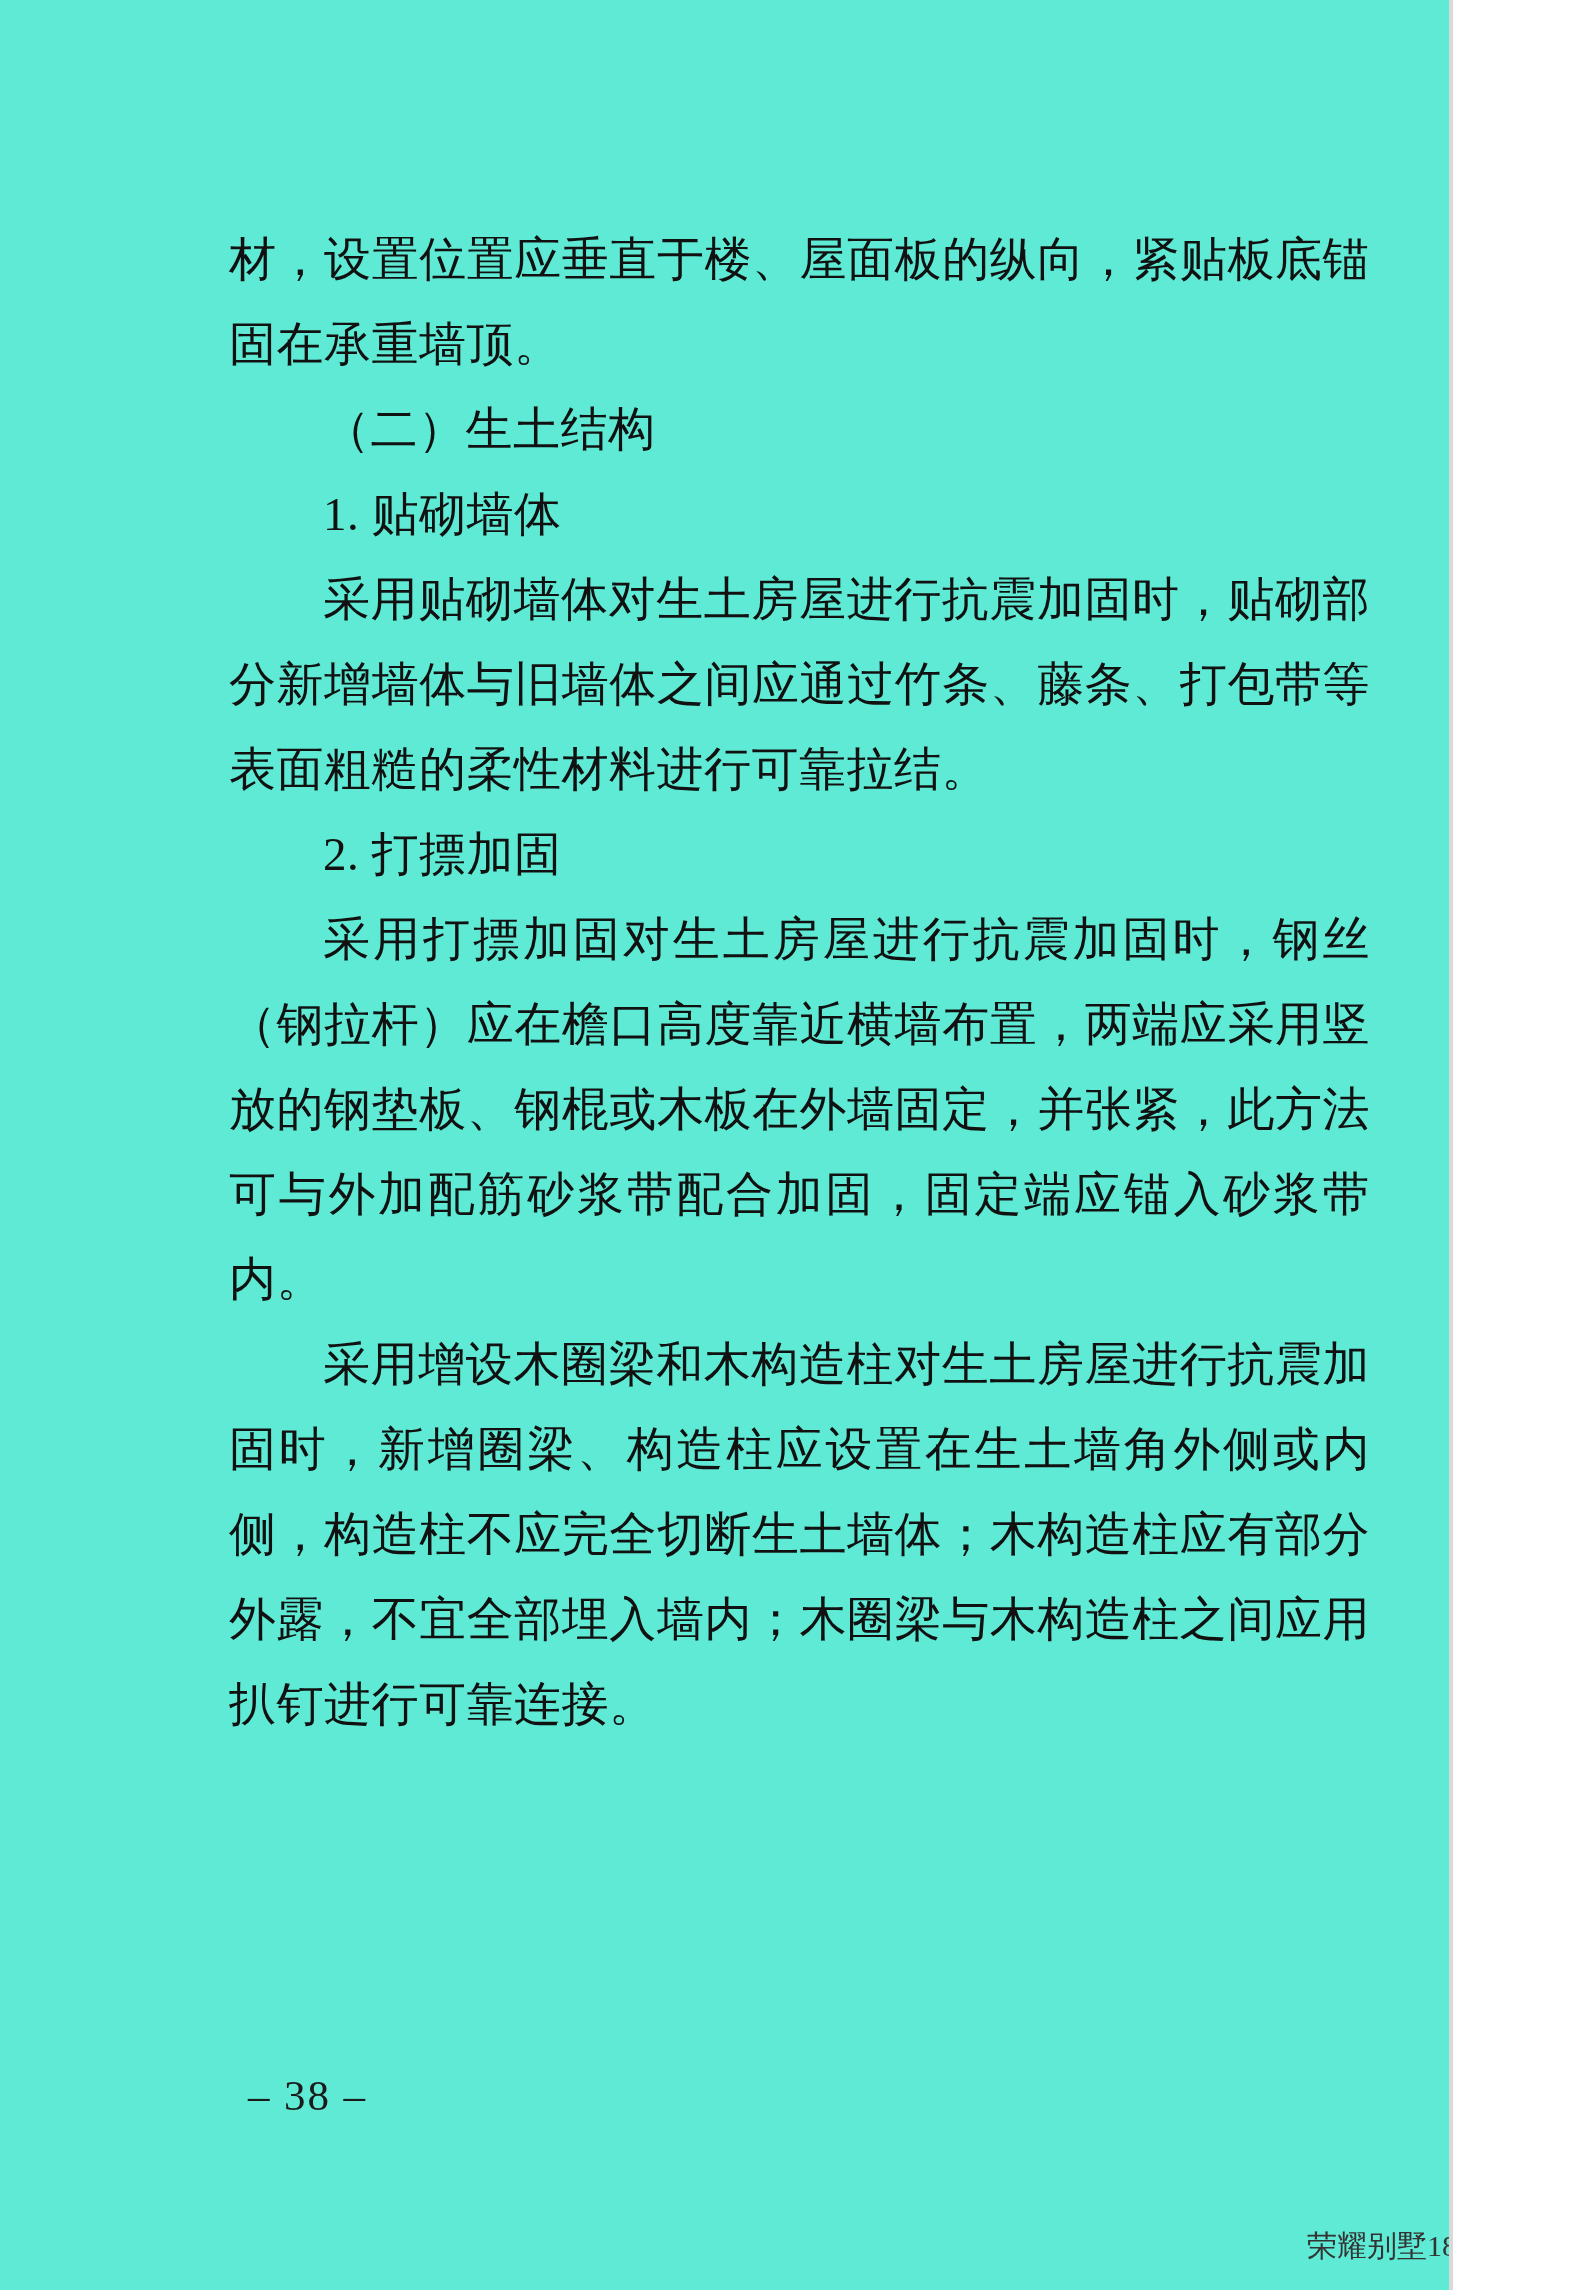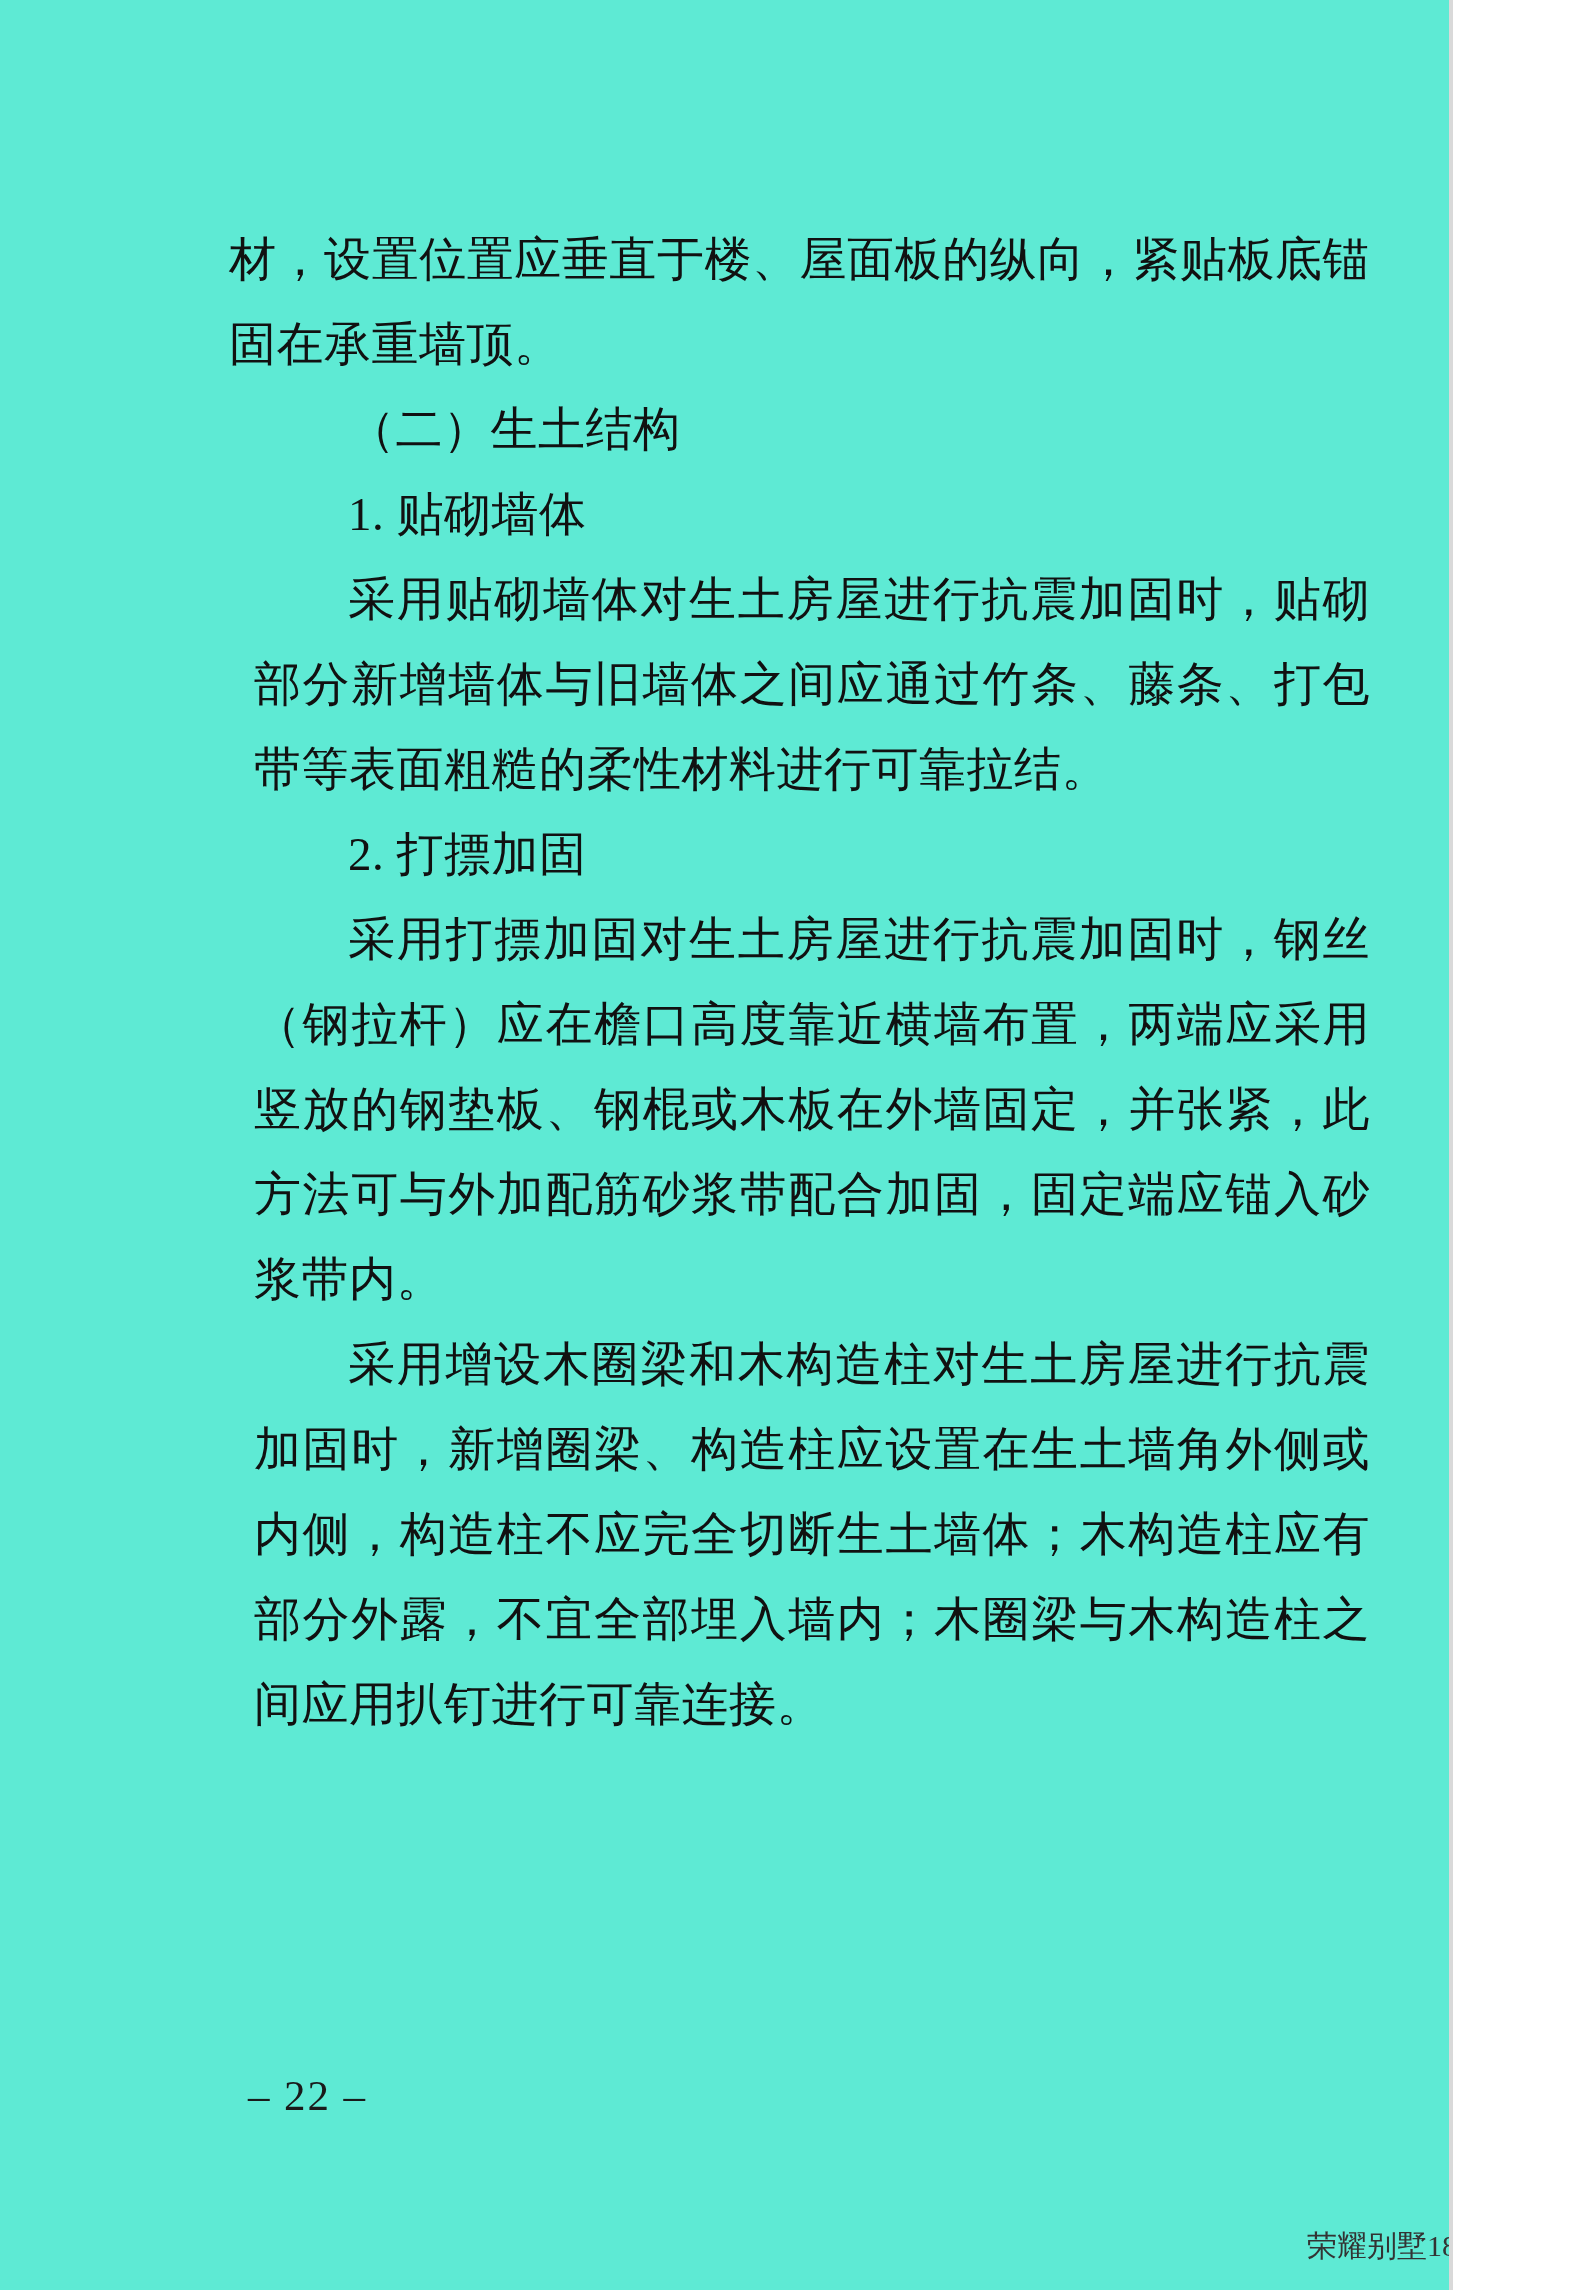--- a/index.html
+++ b/index.html
@@ -36,21 +36,20 @@
     font-size: 47px;
     line-height: 85px;
     text-align: justify;
     text-justify: inter-character;
     text-align-last: left;
     letter-spacing: 0.5px;
     word-break: break-all;
   }
   .para.indent {
     text-indent: 2em;
-    margin-left: 25px;
   }
   .page-number {
     position: absolute;
     left: 248px;
     top: 2068px;
     font-size: 43px;
     line-height: 56px;
     color: #1a1a1a;
     letter-spacing: 1.9px;
   }
@@ -72,20 +71,20 @@
   <main class="content">
     <p class="para">材，设置位置应垂直于楼、屋面板的纵向，紧贴板底锚固在承重墙顶。</p>
     <p class="para indent">（二）生土结构</p>
     <p class="para indent">1. 贴砌墙体</p>
     <p class="para indent">采用贴砌墙体对生土房屋进行抗震加固时，贴砌部分新增墙体与旧墙体之间应通过竹条、藤条、打包带等表面粗糙的柔性材料进行可靠拉结。</p>
     <p class="para indent">2. 打摽加固</p>
     <p class="para indent">采用打摽加固对生土房屋进行抗震加固时，钢丝（钢拉杆）应在檐口高度靠近横墙布置，两端应采用竖放的钢垫板、钢棍或木板在外墙固定，并张紧，此方法可与外加配筋砂浆带配合加固，固定端应锚入砂浆带内。</p>
     <p class="para indent">采用增设木圈梁和木构造柱对生土房屋进行抗震加固时，新增圈梁、构造柱应设置在生土墙角外侧或内侧，构造柱不应完全切断生土墙体；木构造柱应有部分外露，不宜全部埋入墙内；木圈梁与木构造柱之间应用扒钉进行可靠连接。</p>
   </main>
 
-  <div class="page-number">– 22 –</div>
+  <div class="page-number">– 38 –</div>
 
   <div class="watermark">荣耀别墅18174665066</div>
 
   <div class="edge-right"></div>
 
 </div>
 
 
 </body></html>

